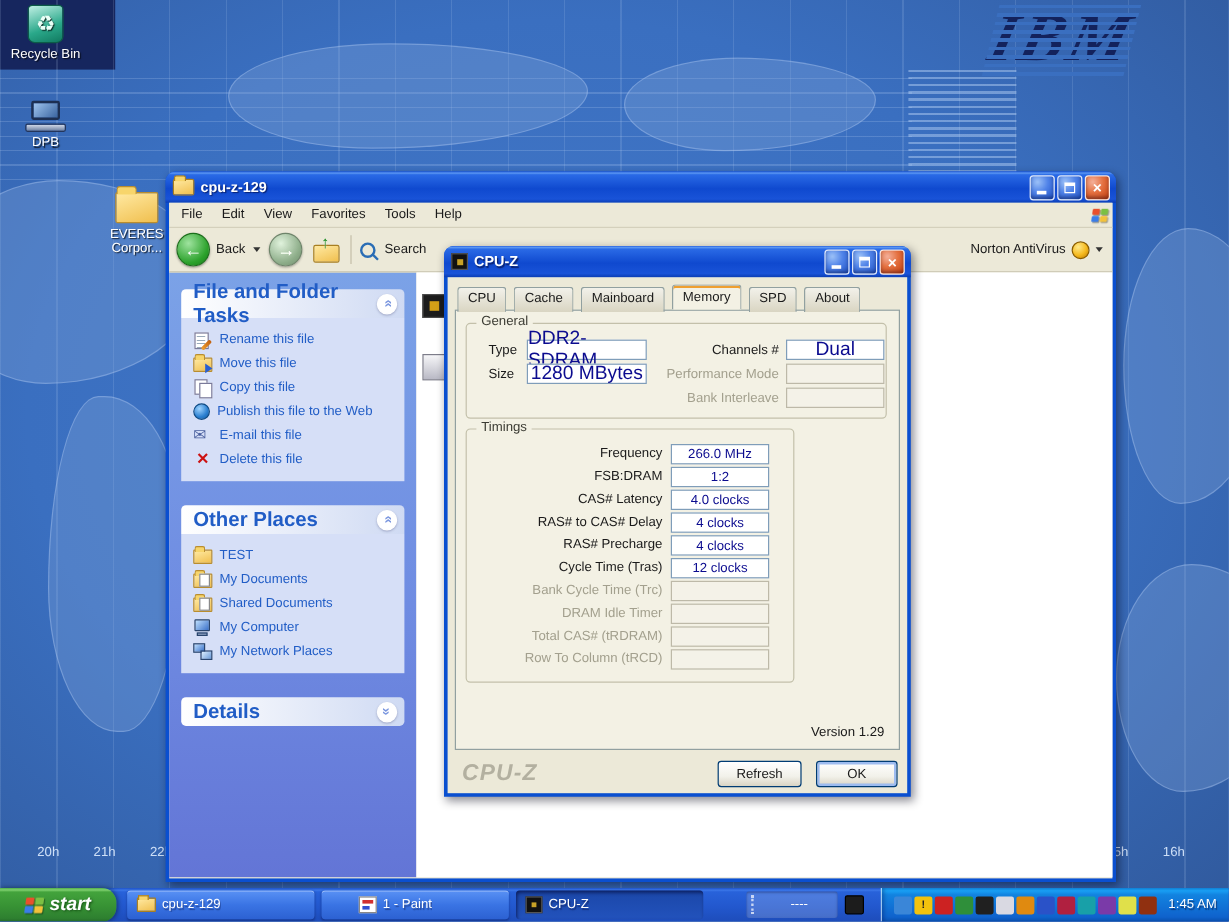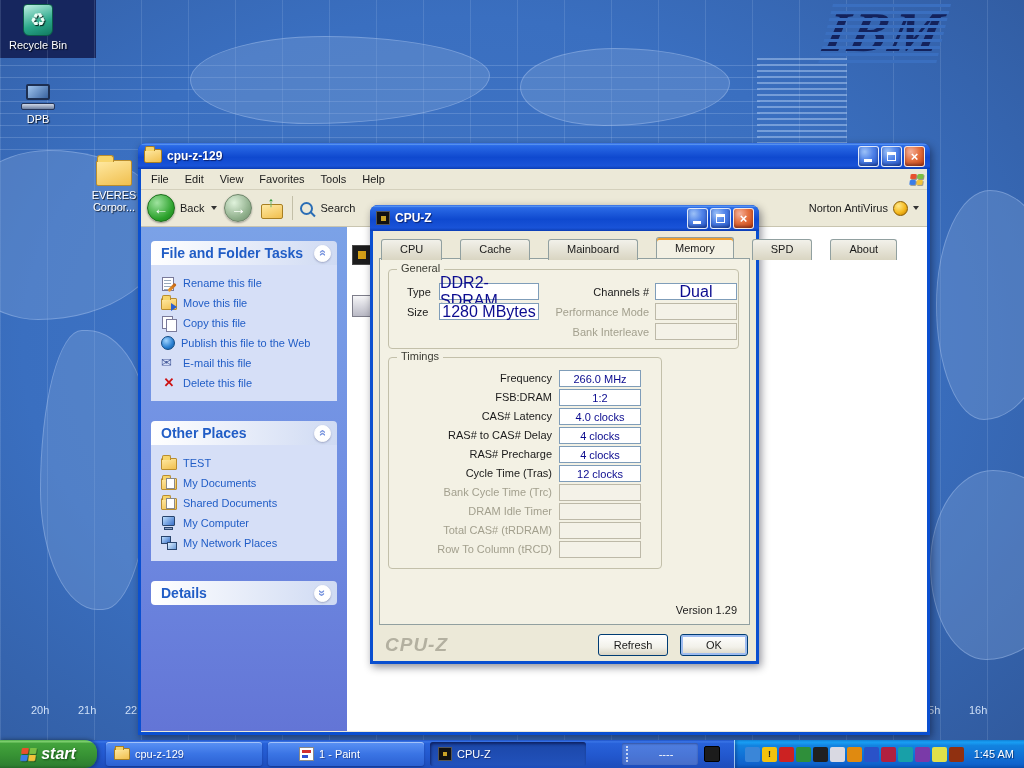--- a/index.html
+++ b/index.html
@@ -86,21 +86,21 @@
   .norton { position:absolute; right:8px; top:0; height:100%; display:flex; align-items:center; gap:5px; }
   .norton-label { font-size:11px; color:#1a1a1a; }
   .norton-globe { width:15px; height:15px; border-radius:50%; background:radial-gradient(circle at 35% 30%, #ffe98a, #f5b91e 55%, #b97700); border:1px solid #8a5c00; }
 
   .explorer-content { display:flex; height:calc(100% - 59px); }
   .taskpane { width:206px; flex:none; background:linear-gradient(180deg,#7ba2e7 0%,#6f8ce2 55%,#6375d6 100%); padding:14px 10px; overflow:hidden; }
   .pane-panel { margin-bottom:20px; border-radius:4px 4px 0 0; }
   .panel-header { height:24px; border-radius:4px 4px 0 0; background:linear-gradient(90deg,#ffffff 0%,#cfdaf3 100%);
     display:flex; align-items:center; padding:0 6px 0 10px; }
   .panel-header.closed { border-radius:4px; }
-  .panel-title { font-size:14px; font-weight:bold; color:#215dc6; flex:1; }
+  .panel-title { font-size:17px; font-weight:bold; color:#215dc6; flex:1; }
   .chev { width:17px; height:17px; border-radius:50%; background:#fff; border:1px solid #fff; color:#7a96df;
     display:flex; align-items:center; justify-content:center; font-weight:bold; font-size:12px; box-shadow:0 1px 2px rgba(0,0,60,.25); }
   .chev i { font-style:normal; display:inline-block; transform:rotate(-90deg); }
   .chev.down i { transform:rotate(90deg); }
   .panel-body { background:#d6dff7; padding:8px 4px 8px 8px; }
   .task-item { display:flex; align-items:center; gap:6px; padding:3px 2px; }
   .task-label { font-size:11px; color:#215dc6; }
 
   
   .ic { width:16px; height:14px; flex:none; position:relative; }
@@ -125,22 +125,22 @@
   .filearea { flex:1; background:#fff; position:relative; }
   .file-icon-chip { position:absolute; left:5px; top:18px; width:20px; height:20px; background:#1c1c1c; border:1px solid #4a4a4a; }
   .file-icon-chip::after { content:""; position:absolute; left:5px; top:5px; width:8px; height:8px; background:#d4a017; }
   .file-icon-pkg { position:absolute; left:5px; top:68px; width:19px; height:22px; background:linear-gradient(#f6f6f8,#b9b9c5); border:1px solid #7d7d8a; }
 
   
   #cpuz { left:370px; top:205px; width:389px; height:459px; z-index:20; }
   .chip-ico { width:14px; height:14px; background:#111; border:1px solid #555; position:relative; flex:none; }
   .chip-ico::after { content:""; position:absolute; left:4px; top:4px; width:5px; height:5px; background:#c9a227; }
   .tabs { display:flex; padding:6px 8px 0 8px; position:relative; z-index:2; }
-  .tab { font-size:11px; color:#1a1a1a; padding:3px 18px 2px; border:1px solid #91a0a0; border-bottom:none; border-radius:3px 3px 0 0;
-    background:linear-gradient(180deg,#f2f1ea,#d9d5c2); margin-right:18px; position:relative; top:2px; }
+  .tab { font-size:11px; color:#1a1a1a; padding:3px 8px 2px; border:1px solid #91a0a0; border-bottom:none; border-radius:3px 3px 0 0;
+    background:linear-gradient(180deg,#f2f1ea,#d9d5c2); margin-right:6px; position:relative; top:2px; }
   .tab.active { background:#f3f1e4; top:0; padding-top:4px; padding-bottom:4px; box-shadow:inset 0 2px 0 #ef9f2f; font-weight:normal; }
   .tabframe { position:absolute; left:6px; right:6px; top:27px; height:367px; border:1px solid #91a0a0; background:#f3f1e4; }
   .groupbox { position:absolute; border:1px solid #c3c0aa; border-radius:4px; }
   .groupbox-label { position:absolute; top:-8px; left:8px; background:#f3f1e4; padding:0 4px; font-size:11px; color:#3c3c34; }
   #gb-general { left:8px; top:10px; right:10px; height:80px; }
   #gb-timings { left:8px; top:98px; width:274px; height:212px; }
 
   .gen-label { position:absolute; font-size:11px; color:#1a1a1a; }
   .gen-label.dis, .t-label.dis { color:#a3a08e; }
   .valbox { position:absolute; height:17px; background:#fff; border:1px solid #7f9db9; font-size:16px; color:#0b0b8f;

